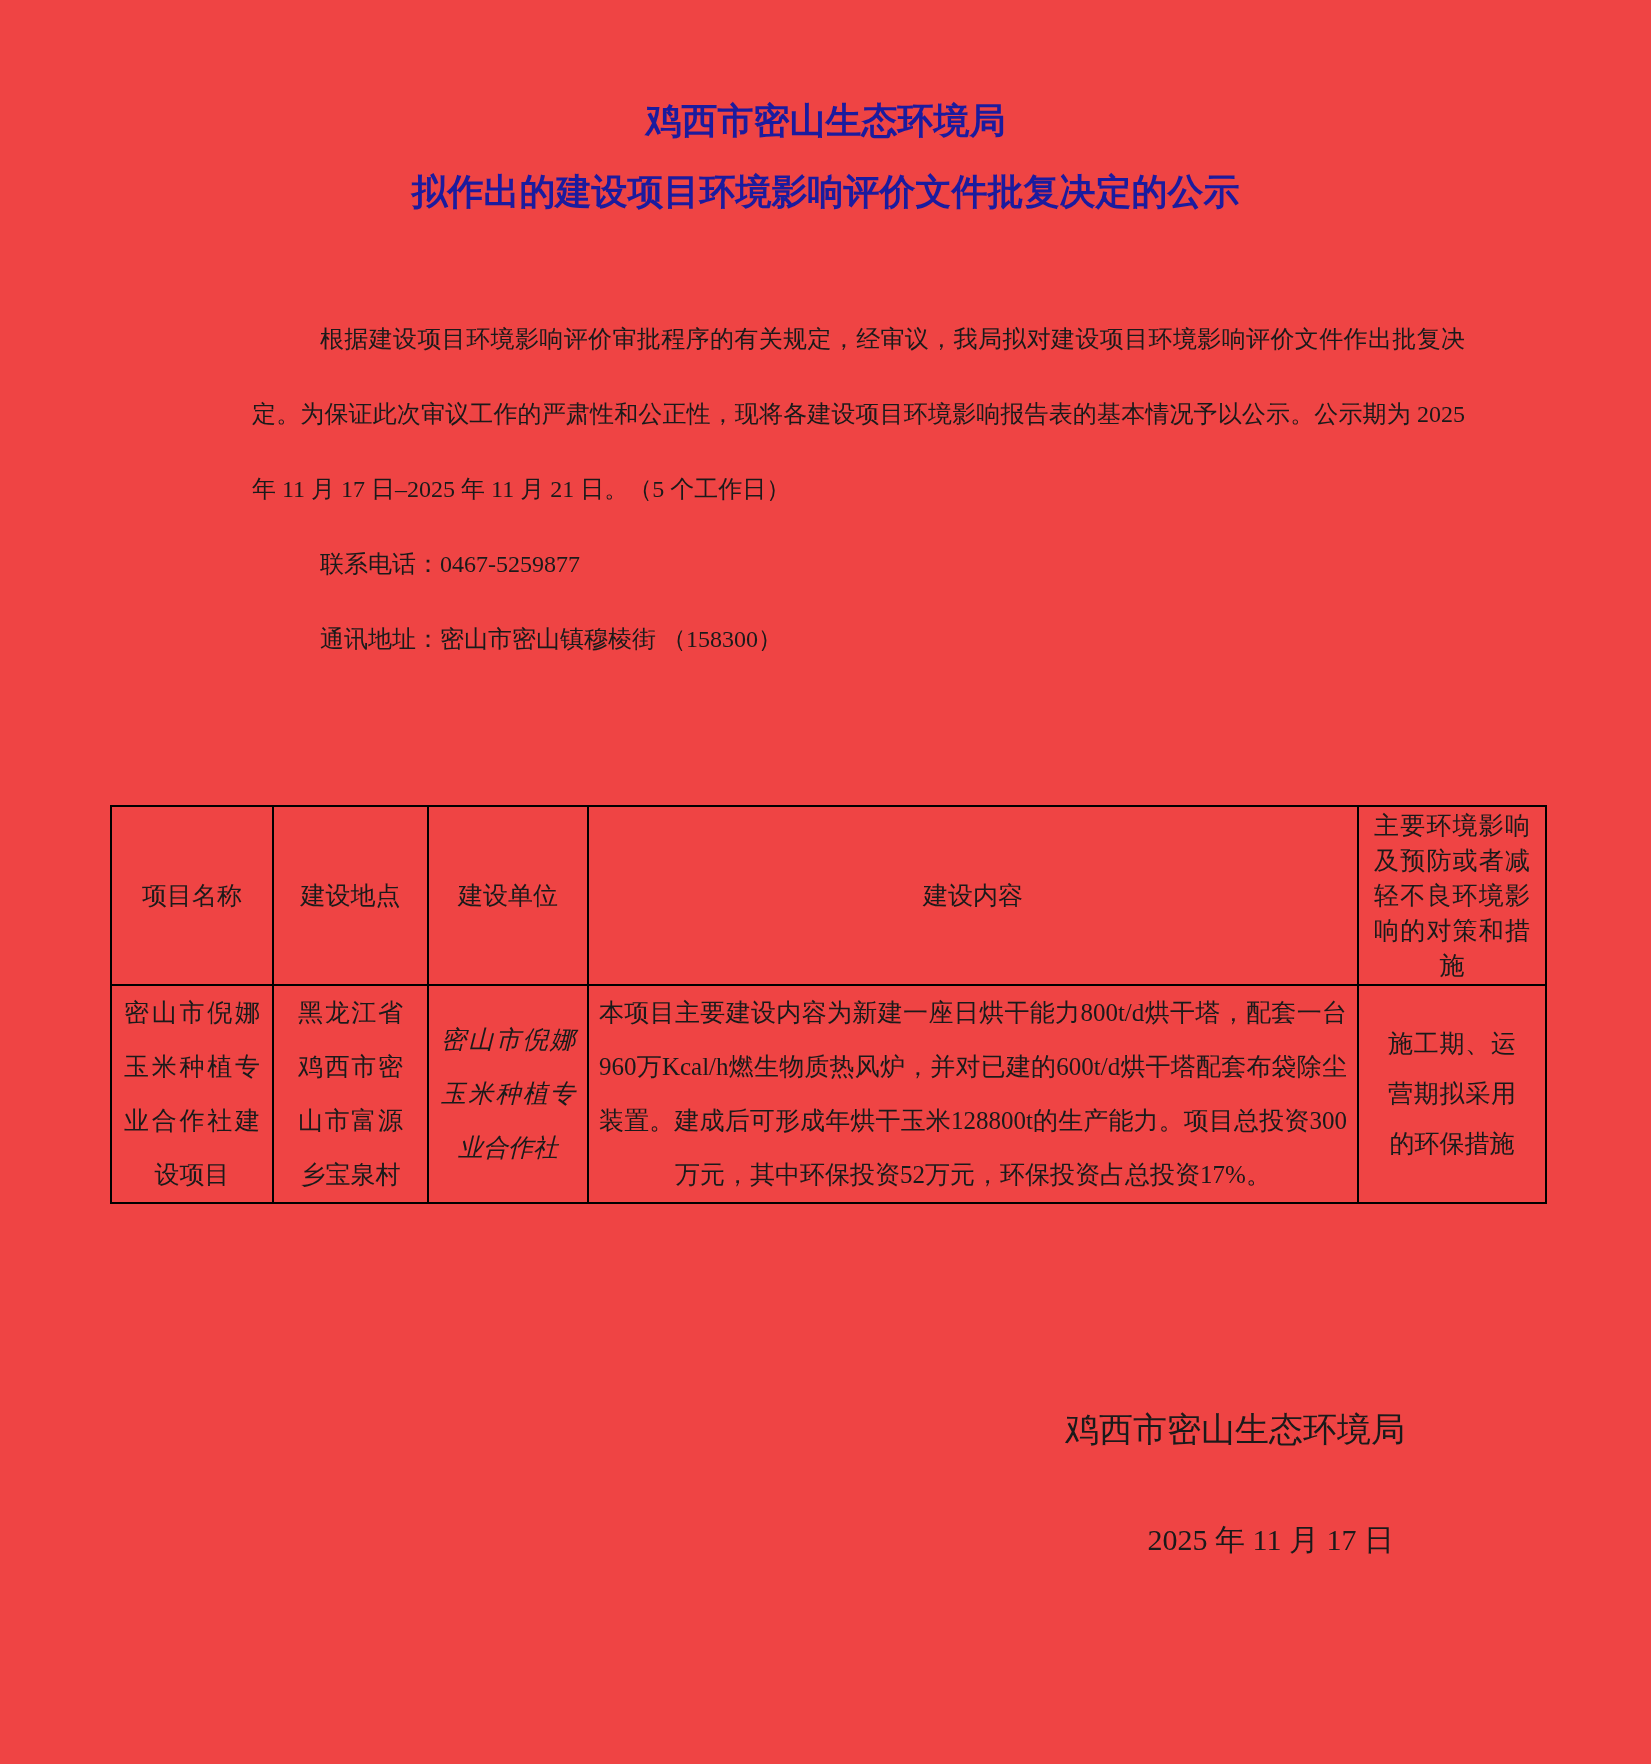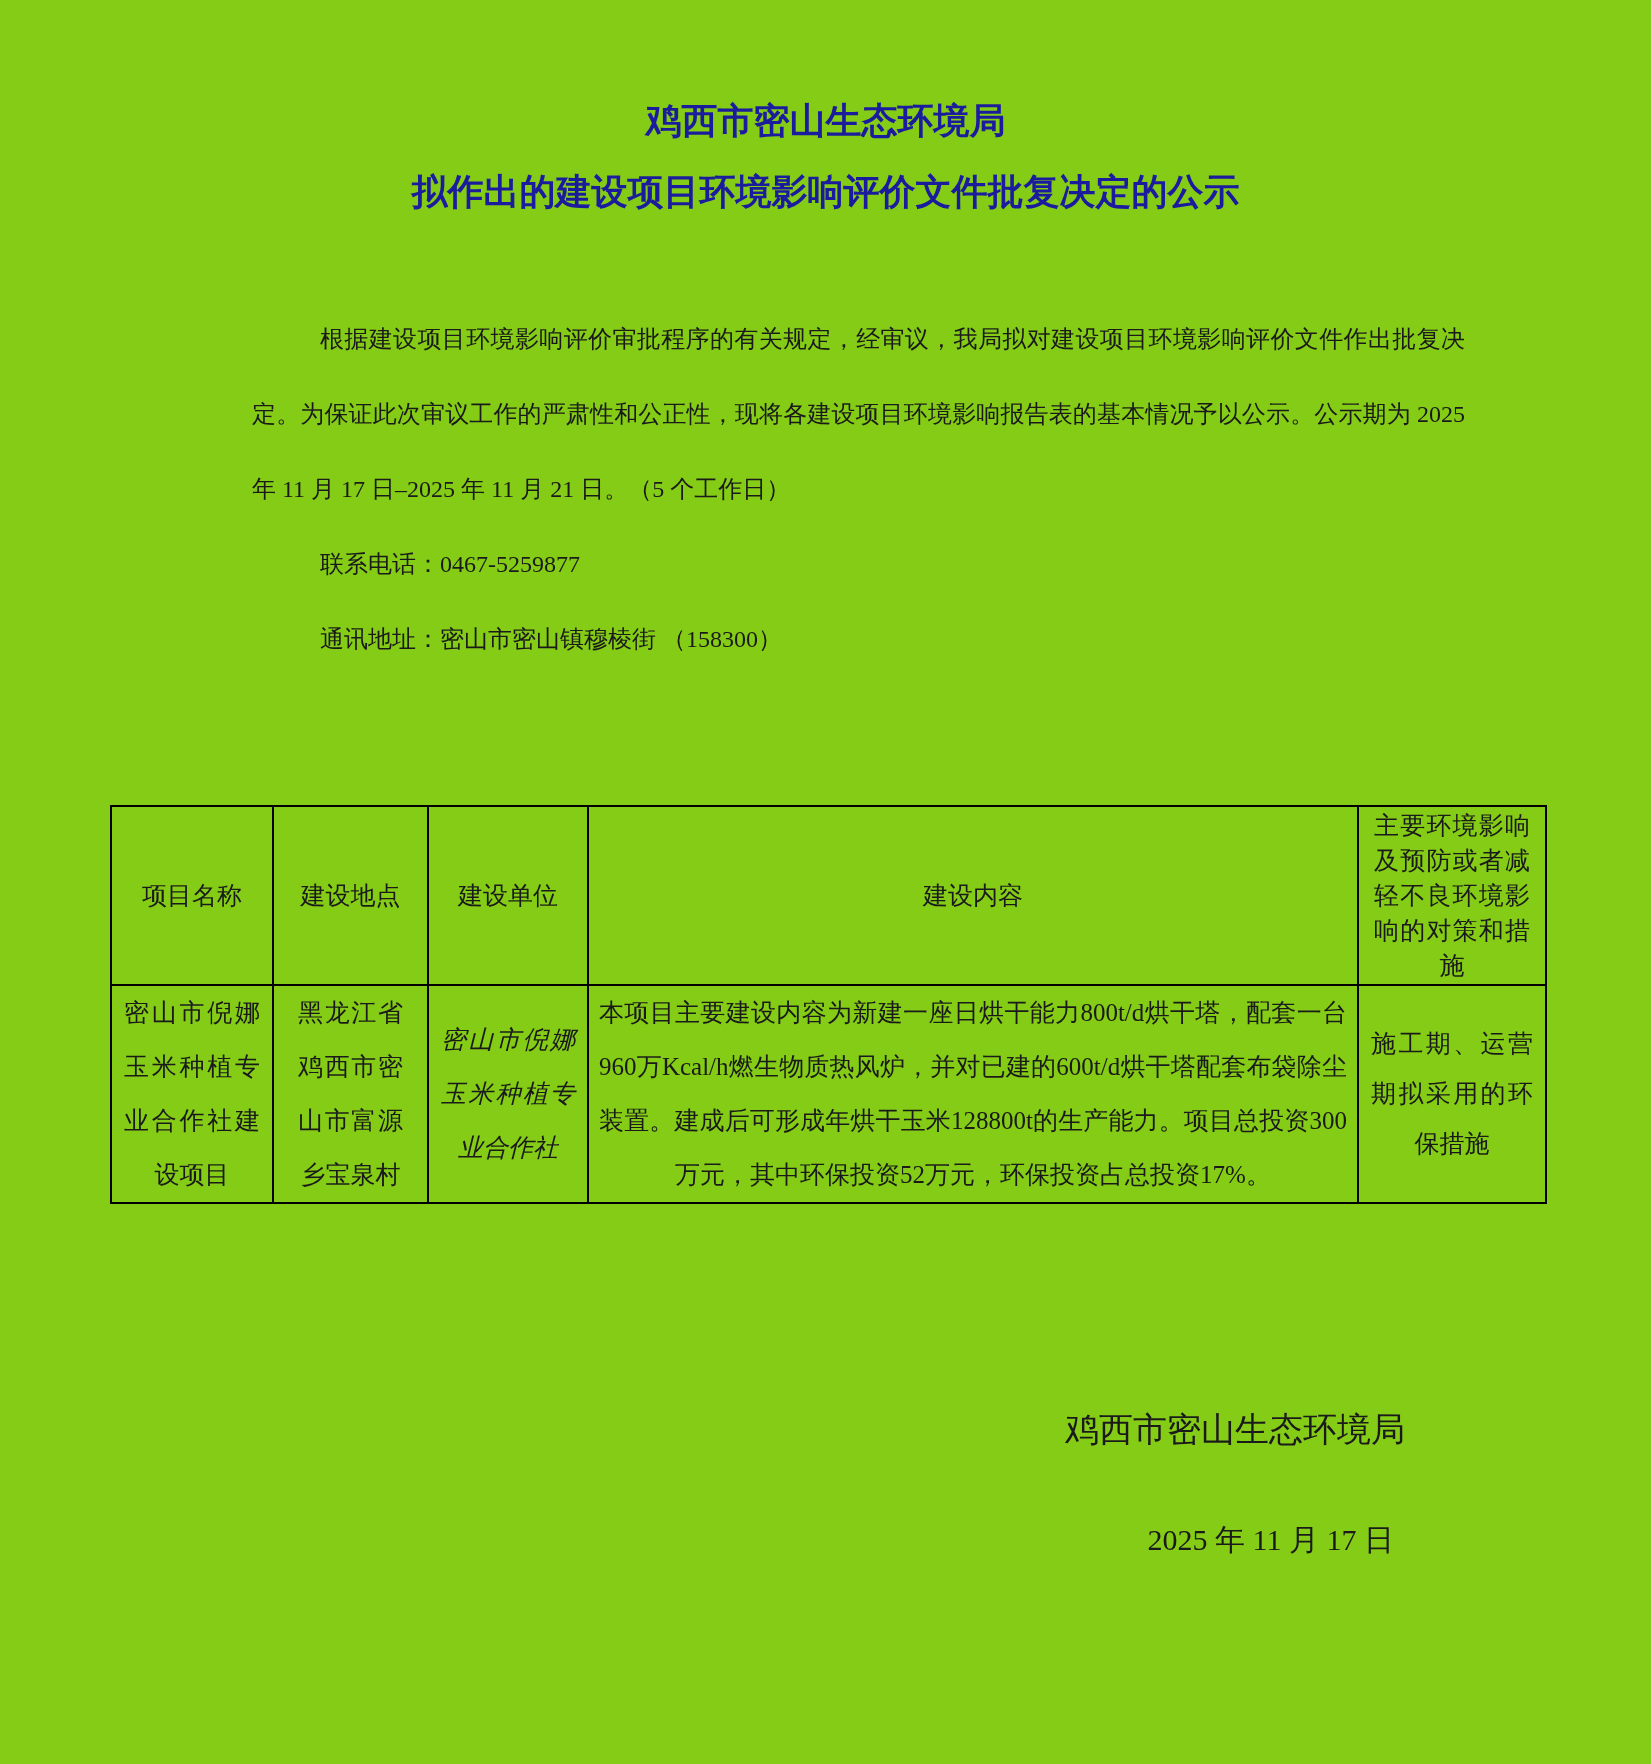--- a/index.html
+++ b/index.html
@@ -1,21 +1,21 @@
 <!DOCTYPE html>
 <html><head>
 <meta charset="utf-8">
 <style>
   html,body { margin:0; padding:0; background:#888; }
   .page {
     position:relative;
     width:1651px;
     height:1764px;
     margin:0 auto;
-    background:#84cc16;
+    background:#ef4444;
     font-family:"Liberation Serif","DejaVu Serif",serif;
     color:#1a1a1a;
     overflow:hidden;
   }
   .doc-title {
     text-align:center;
     font-weight:bold;
     font-size:36px;
     line-height:43px;
     color:#1b1b9e;
@@ -61,21 +61,21 @@
     height:212px;
     vertical-align:middle;
     line-height:2.16;
     text-align:justify;
     text-align-last:center;
   }
   .projects-table td.c-name    { padding:0 12px; }
   .projects-table td.c-loc     { padding:0 24px; }
   .projects-table td.c-builder { padding:0 12px;font-style:italic; }
   .projects-table td.c-content { padding:0 10px; }
-  .projects-table td.c-measures{ padding:0 12px; line-height:2.0; }
+  .projects-table td.c-measures{ padding:0 29px; line-height:2.0; }
 
   .footer-org {
     margin-top:206px;
     text-align:right;
     padding-right:246px;
     font-size:34px;
     line-height:40px;
   }
   .footer-date {
     margin-top:70px;

